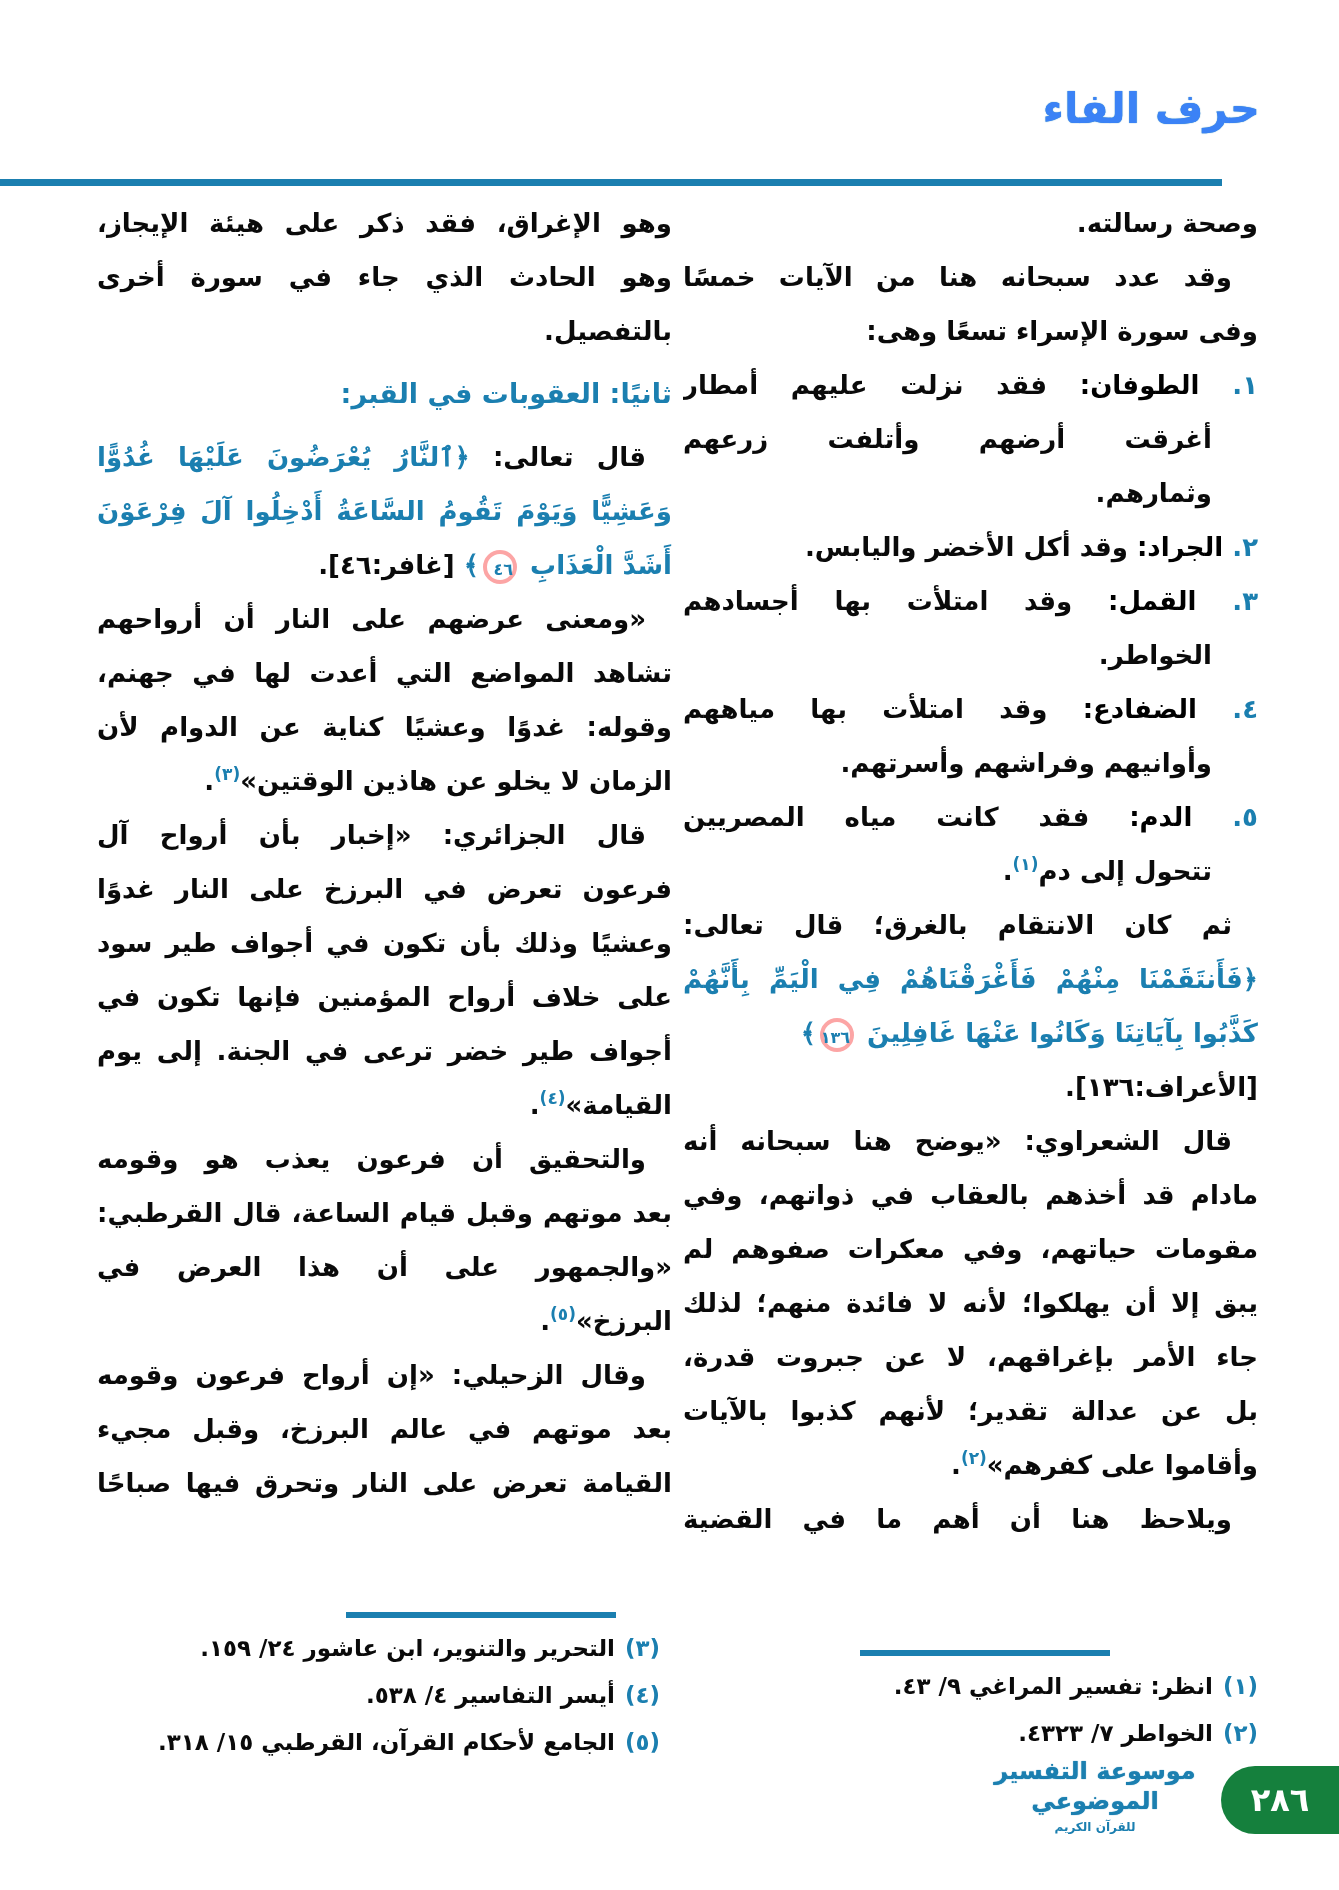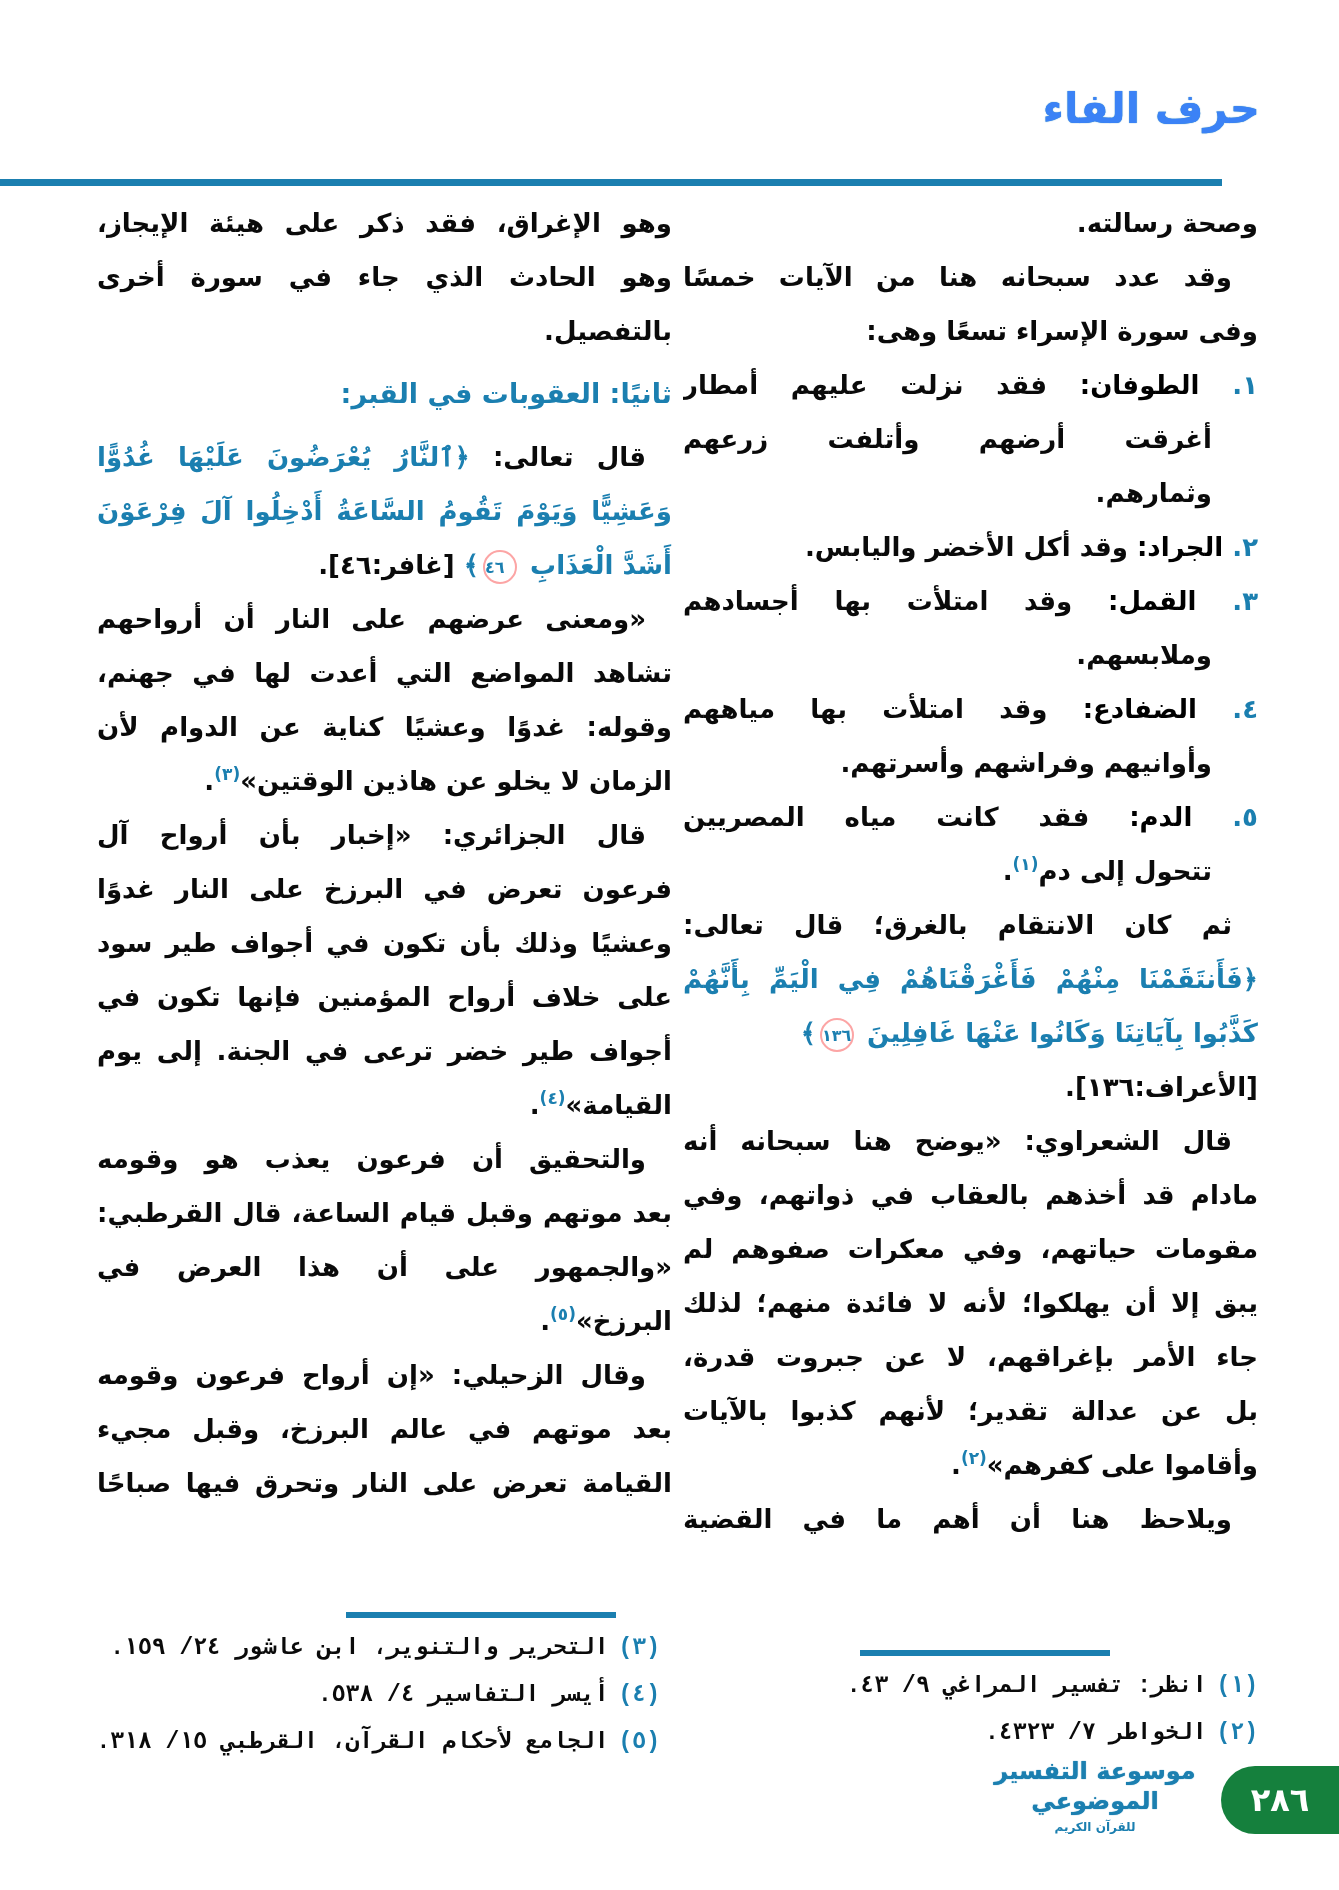--- a/index.html
+++ b/index.html
@@ -20,27 +20,27 @@
   .line.ind-p{padding-right:26px;}
   .line.ind-hang{padding-right:46px;}
   .line.heading-line{height:66px;line-height:60px;padding-top:6px;}
   .seg-n{color:#0a0a0a;}
   .seg-bold{color:#000;font-weight:bold;}
   .seg-blue{color:#1b7fb0;}
   .seg-heading{color:#1b7fb0;font-size:27px;}
   .seg-quran{color:#1b7fb0;}
   .seg-sup{color:#1b7fb0;font-size:17px;vertical-align:super;line-height:0;}
   .seg-vnum{display:inline-block;vertical-align:middle;width:34px;height:34px;line-height:32px;
-        border:2px solid #fca5a5;border-radius:50%;text-align:left;font-size:16px;
+        border:4px solid #fca5a5;border-radius:50%;text-align:right;font-size:16px;
         color:#1b7fb0;margin:0 4px;box-sizing:border-box;}
   
   .fn-sep{position:absolute;height:6px;background:#1b7fb0;}
   #right-fn-sep{left:860px;top:1650px;width:250px;}
   #left-fn-sep{left:346px;top:1612px;width:270px;}
-  .footnotes{position:absolute;width:575px;direction:rtl;font-family:Liberation Mono, monospace;}
+  .footnotes{position:absolute;width:575px;direction:rtl;}
   #right-footnotes{left:683px;top:1663px;}
   #left-footnotes{left:85px;top:1625px;}
   .fn-line{height:47px;line-height:47px;font-size:23px;font-weight:bold;text-align:right;
         white-space:nowrap;overflow:hidden;color:#0a0a0a;}
   .fn-num{color:#1b7fb0;margin-left:10px;}
   
   #publisher-logo{position:absolute;left:950px;top:1756px;width:290px;text-align:center;
         color:#1b7fb0;}
   #logo-title{font-size:24px;font-weight:bold;line-height:30px;text-shadow:0 0 1px #1b7fb0;}
   #logo-subtitle{font-size:12px;font-weight:bold;margin-top:4px;text-align:center;}
@@ -58,21 +58,21 @@
 
   <div id="right-column" class="column">
       <div class="line right"><span class="seg-n">وصحة رسالته.</span></div>
       <div class="line justify ind-p"><span class="seg-n">وقد عدد سبحانه هنا من الآيات خمسًا</span></div>
       <div class="line right"><span class="seg-n">وفى سورة الإسراء تسعًا وهى:</span></div>
       <div class="line justify"><span class="seg-blue">١. </span><span class="seg-bold">الطوفان:</span><span class="seg-n"> فقد نزلت عليهم أمطار</span></div>
       <div class="line justify ind-hang"><span class="seg-n">أغرقت أرضهم وأتلفت زرعهم</span></div>
       <div class="line right ind-hang"><span class="seg-n">وثمارهم.</span></div>
       <div class="line right"><span class="seg-blue">٢. </span><span class="seg-bold">الجراد:</span><span class="seg-n"> وقد أكل الأخضر واليابس.</span></div>
       <div class="line justify"><span class="seg-blue">٣. </span><span class="seg-bold">القمل:</span><span class="seg-n"> وقد امتلأت بها أجسادهم</span></div>
-      <div class="line right ind-hang"><span class="seg-n">وملابسهم.</span></div>
+      <div class="line right ind-hang"><span class="seg-n">الخواطر.</span></div>
       <div class="line justify"><span class="seg-blue">٤. </span><span class="seg-bold">الضفادع:</span><span class="seg-n"> وقد امتلأت بها مياههم</span></div>
       <div class="line right ind-hang"><span class="seg-n">وأوانيهم وفراشهم وأسرتهم.</span></div>
       <div class="line justify"><span class="seg-blue">٥. </span><span class="seg-bold">الدم:</span><span class="seg-n"> فقد كانت مياه المصريين</span></div>
       <div class="line right ind-hang"><span class="seg-n">تتحول إلى دم</span><span class="seg-sup">(١)</span><span class="seg-n">.</span></div>
       <div class="line justify ind-p"><span class="seg-n">ثم كان الانتقام بالغرق؛ قال تعالى:</span></div>
       <div class="line justify"><span class="seg-quran">﴿فَأَنتَقَمْنَا مِنْهُمْ فَأَغْرَقْنَاهُمْ فِي الْيَمِّ بِأَنَّهُمْ</span></div>
       <div class="line right"><span class="seg-quran">كَذَّبُوا بِآيَاتِنَا وَكَانُوا عَنْهَا غَافِلِينَ </span><span class="seg-vnum">١٣٦</span><span class="seg-quran">﴾</span></div>
       <div class="line right"><span class="seg-n">[الأعراف:١٣٦].</span></div>
       <div class="line justify ind-p"><span class="seg-n">قال الشعراوي: «يوضح هنا سبحانه أنه</span></div>
       <div class="line justify"><span class="seg-n">مادام قد أخذهم بالعقاب في ذواتهم، وفي</span></div>

